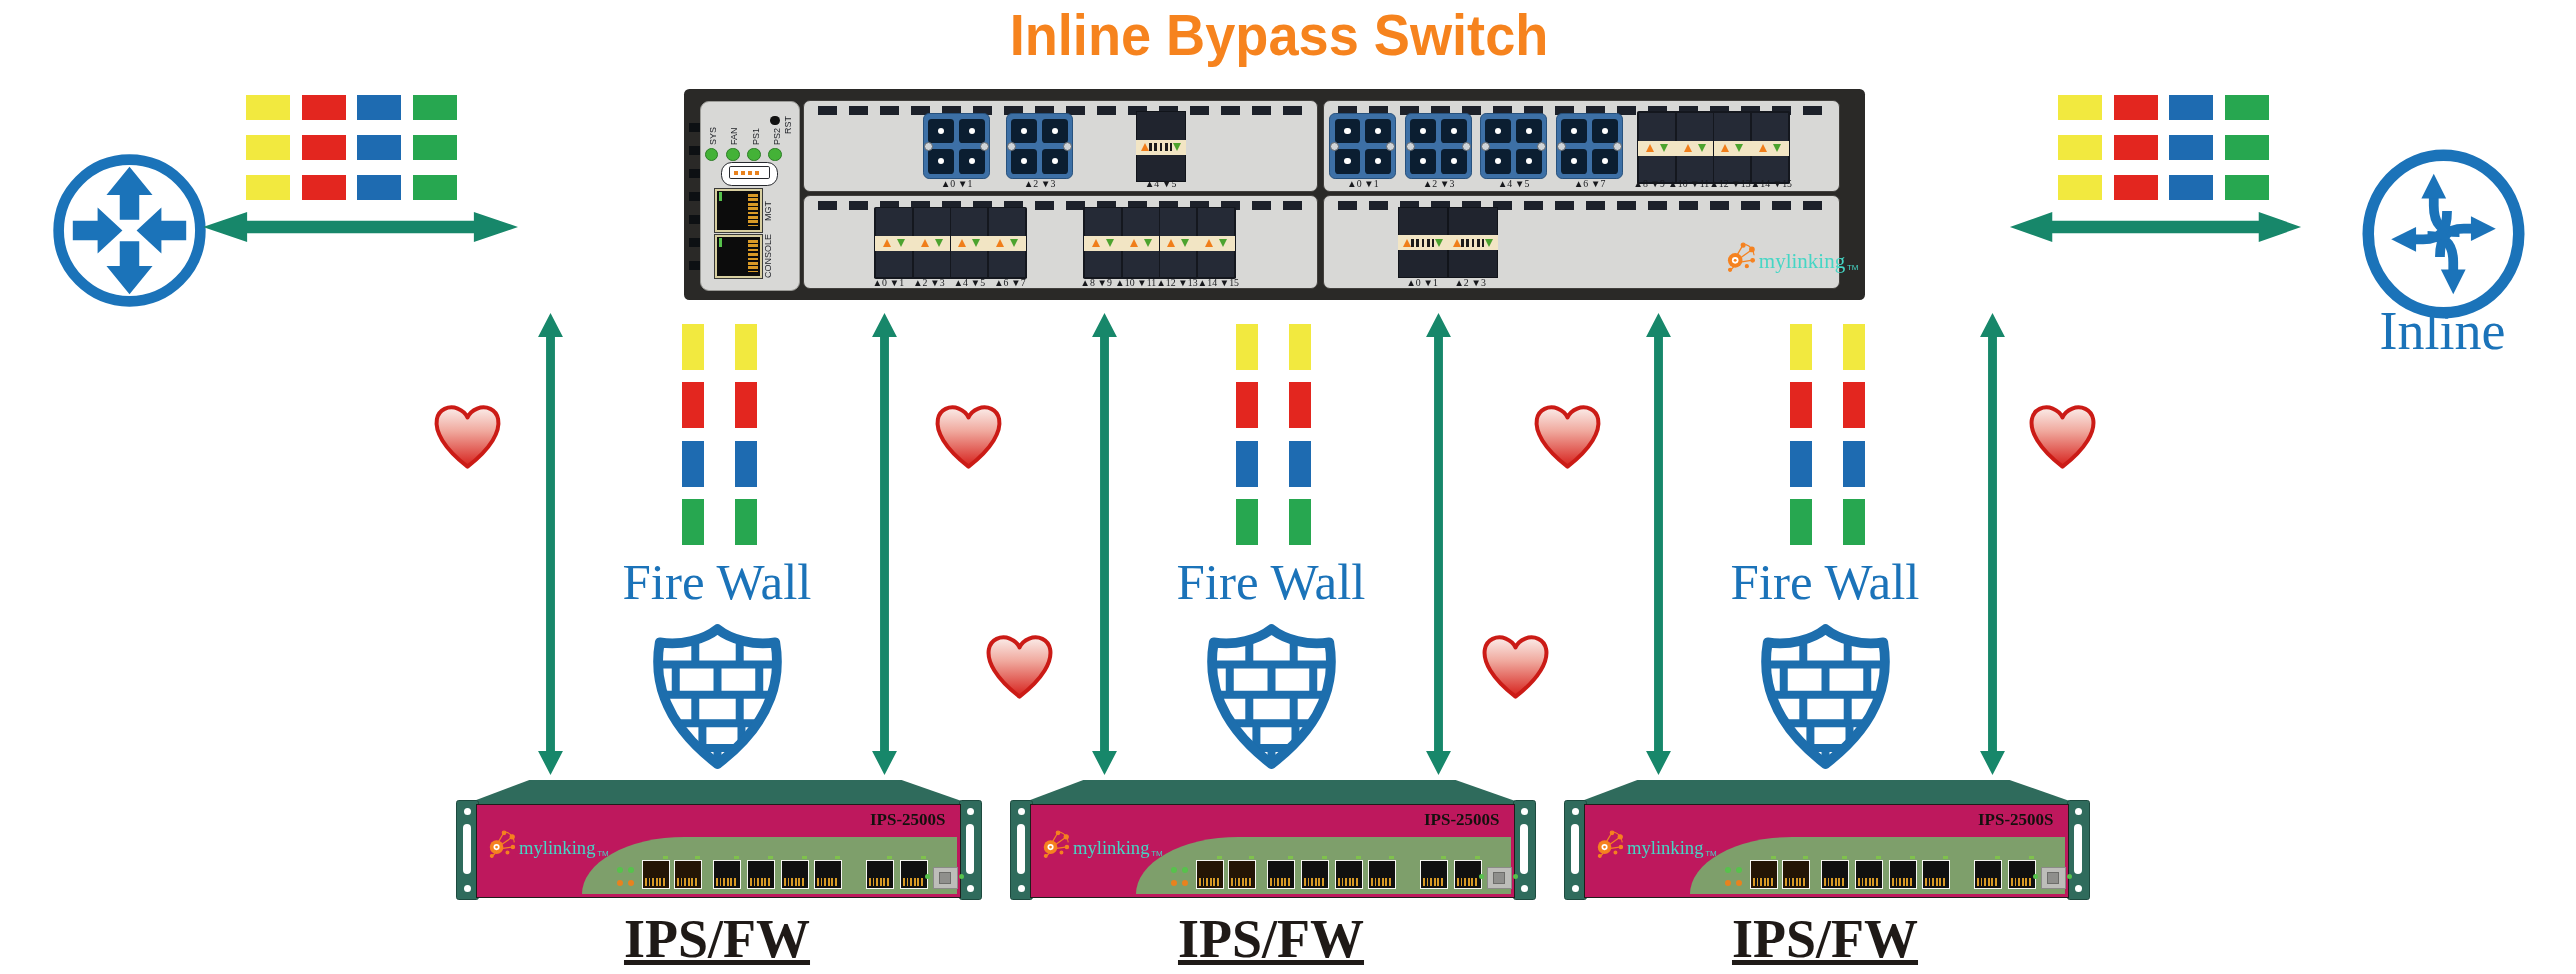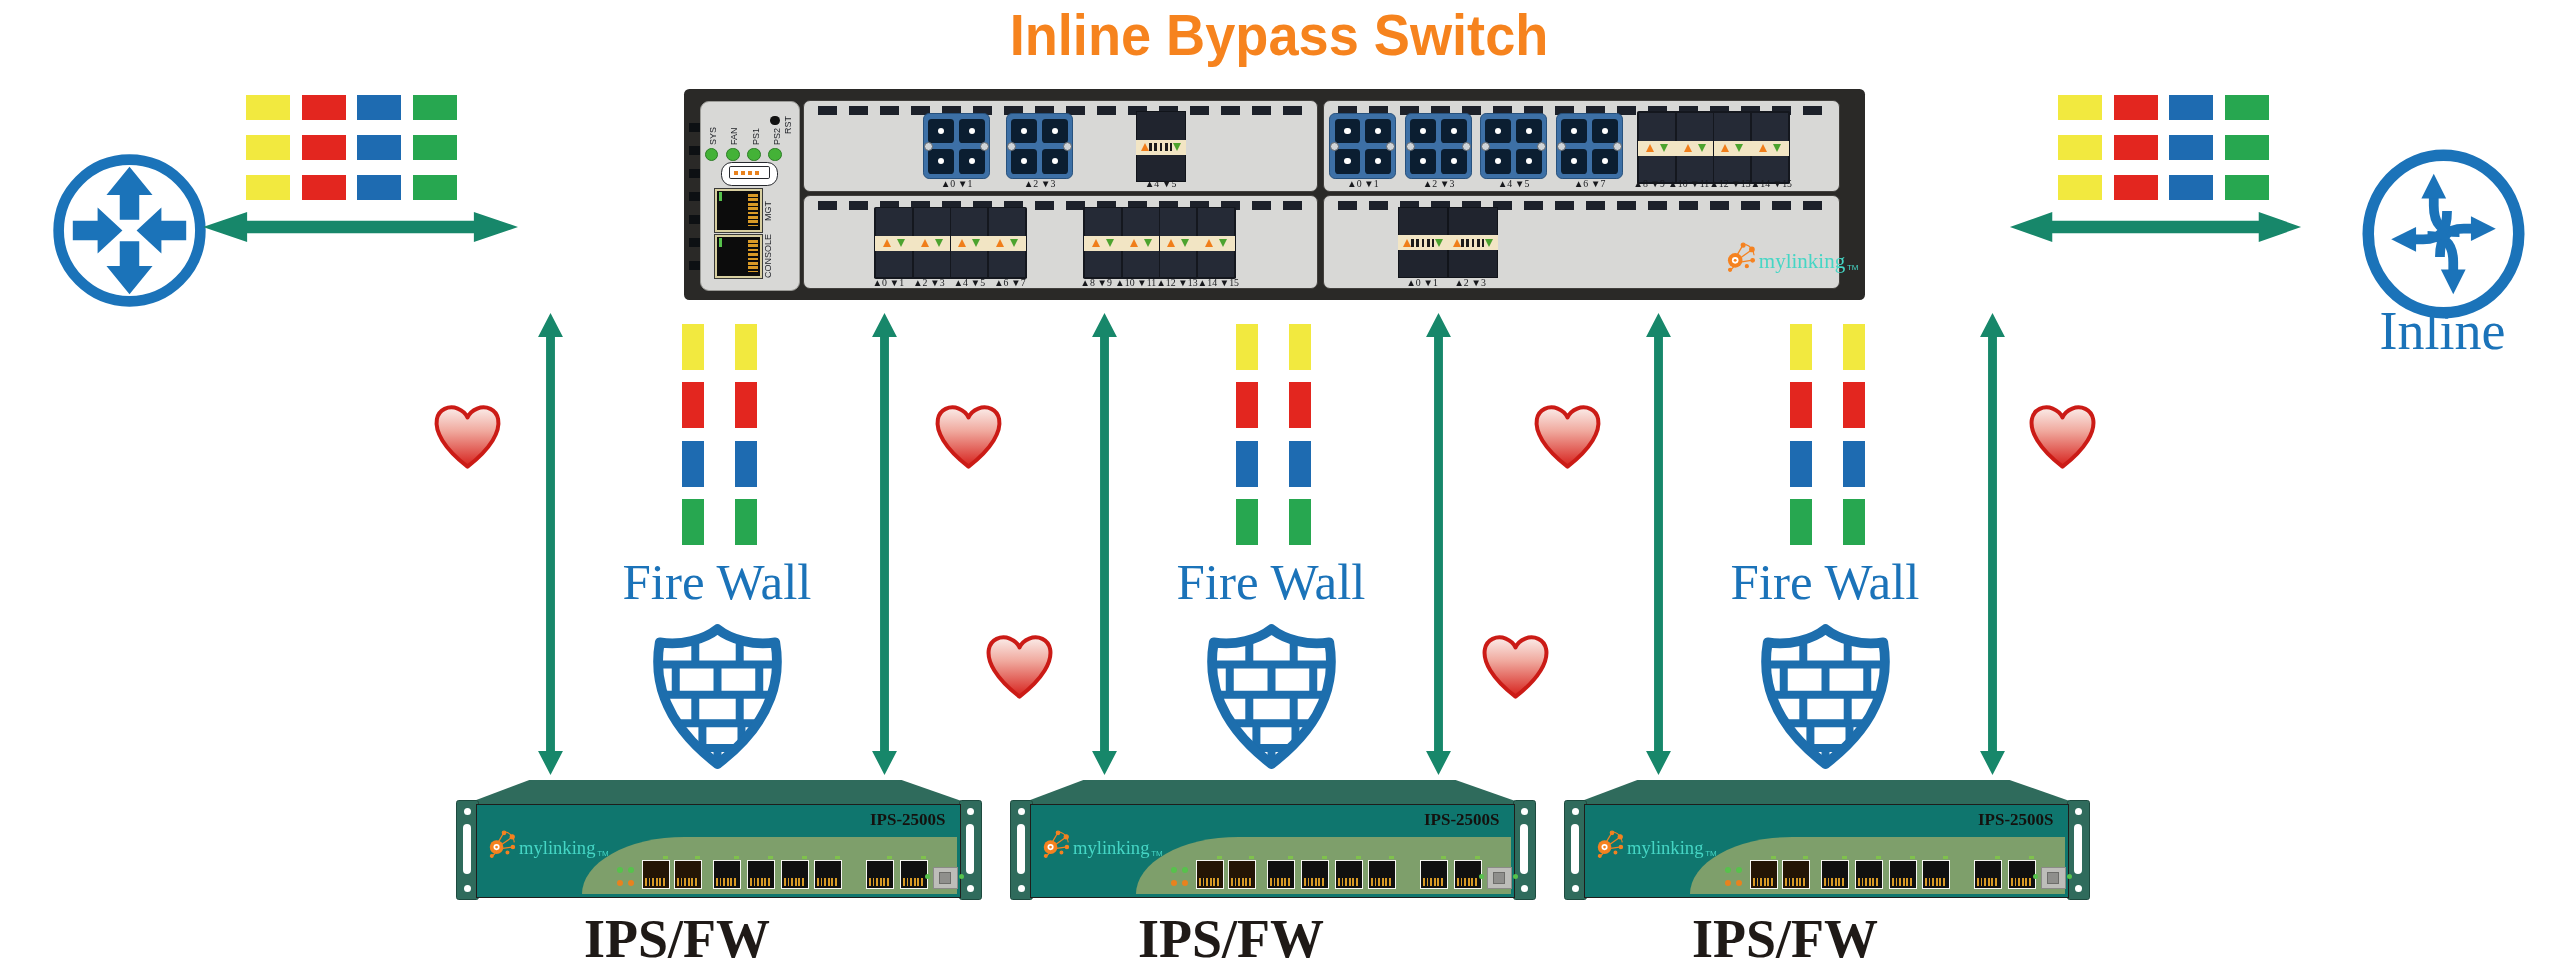--- a/index.html
+++ b/index.html
@@ -10,22 +10,22 @@
   
   .title{position:absolute;left:906px;top:1.8px;width:746px;text-align:center;
          font-size:57px;font-weight:600;color:#F6831E;letter-spacing:0px;
          transform:scaleX(.95);white-space:nowrap;}
 
   
   .node-label{position:absolute;text-align:center;font-family:"Liberation Serif",serif;
               font-size:54px;color:#1B73B9;white-space:nowrap;}
   .fw-label{position:absolute;text-align:center;font-family:"Liberation Serif",serif;
             font-size:51px;color:#1B73B9;white-space:nowrap;}
-  .ips-label{position:absolute;font-family:"Liberation Serif",serif;
-             font-size:54px;font-weight:600;color:#1F1A17;white-space:nowrap;}
+  .ips-label{position:absolute;text-align:center;font-family:"Liberation Serif",serif;
+             font-size:54px;font-weight:600;color:#1F1A17;white-space:nowrap;text-decoration:underline;}
 
   
   .pk-grid{position:absolute;display:grid;grid-template-columns:repeat(4,44px);
            grid-auto-rows:25px;column-gap:11.5px;row-gap:15px;}
   .pk-cell{display:block;}
   .pk-col{position:absolute;display:flex;flex-direction:column;gap:12.4px;}
   .pkv-cell{display:block;width:22px;height:46px;}
 
   
   .bypass{position:absolute;left:684px;top:89px;width:1181px;height:211px;
@@ -88,21 +88,21 @@
 
   
   .ips{position:absolute;width:524px;height:124px;}
   .ips .topface{position:absolute;left:7px;top:0;width:510px;height:25px;background:#2F6B5C;
         clip-path:polygon(13% 0,86% 0,100% 100%,0 100%);}
   .ips .ear{position:absolute;top:19.5px;width:21px;height:98px;background:#2F6B5C;
         border:0.9px solid #1d4a3f;border-radius:2.7px;}
   .ips .ear .slot{position:absolute;left:6.2px;top:23px;width:8px;height:50px;background:#fff;
         border-radius:4.4px;}
   .ips .ear .hole{position:absolute;left:7px;width:7px;height:7px;border-radius:50%;background:#fff;}
-  .ips .chassis{position:absolute;left:19.5px;top:24px;width:485px;height:94px;background:#0f766e;
+  .ips .chassis{position:absolute;left:19.5px;top:24px;width:485px;height:94px;background:#be185d;
         border:1.8px solid #1F1D1B;box-sizing:border-box;}
   .ips .green{position:absolute;left:105px;top:32px;right:2.7px;bottom:2.7px;background:#7E9F6B;
         border-top-left-radius:115px 64px;}
   .ips .model{position:absolute;right:14px;top:5.3px;font-family:"Liberation Serif",serif;
         font-weight:700;font-size:17px;color:#14110e;}
   .ips .rj{position:absolute;width:28px;height:29px;background:#101010;border:1.8px solid #f6f6f2;
         box-sizing:border-box;}
   .ips .rj:before{content:"";position:absolute;left:2.7px;right:2.7px;bottom:1.8px;height:8px;
         background:repeating-linear-gradient(90deg,#D99A26 0 1.8px,#101010 1.8px 3.6px);}
   .ips .rj:after{content:"";position:absolute;right:0.9px;top:-5.3px;width:4.4px;height:3.6px;background:#7fc24c;}

